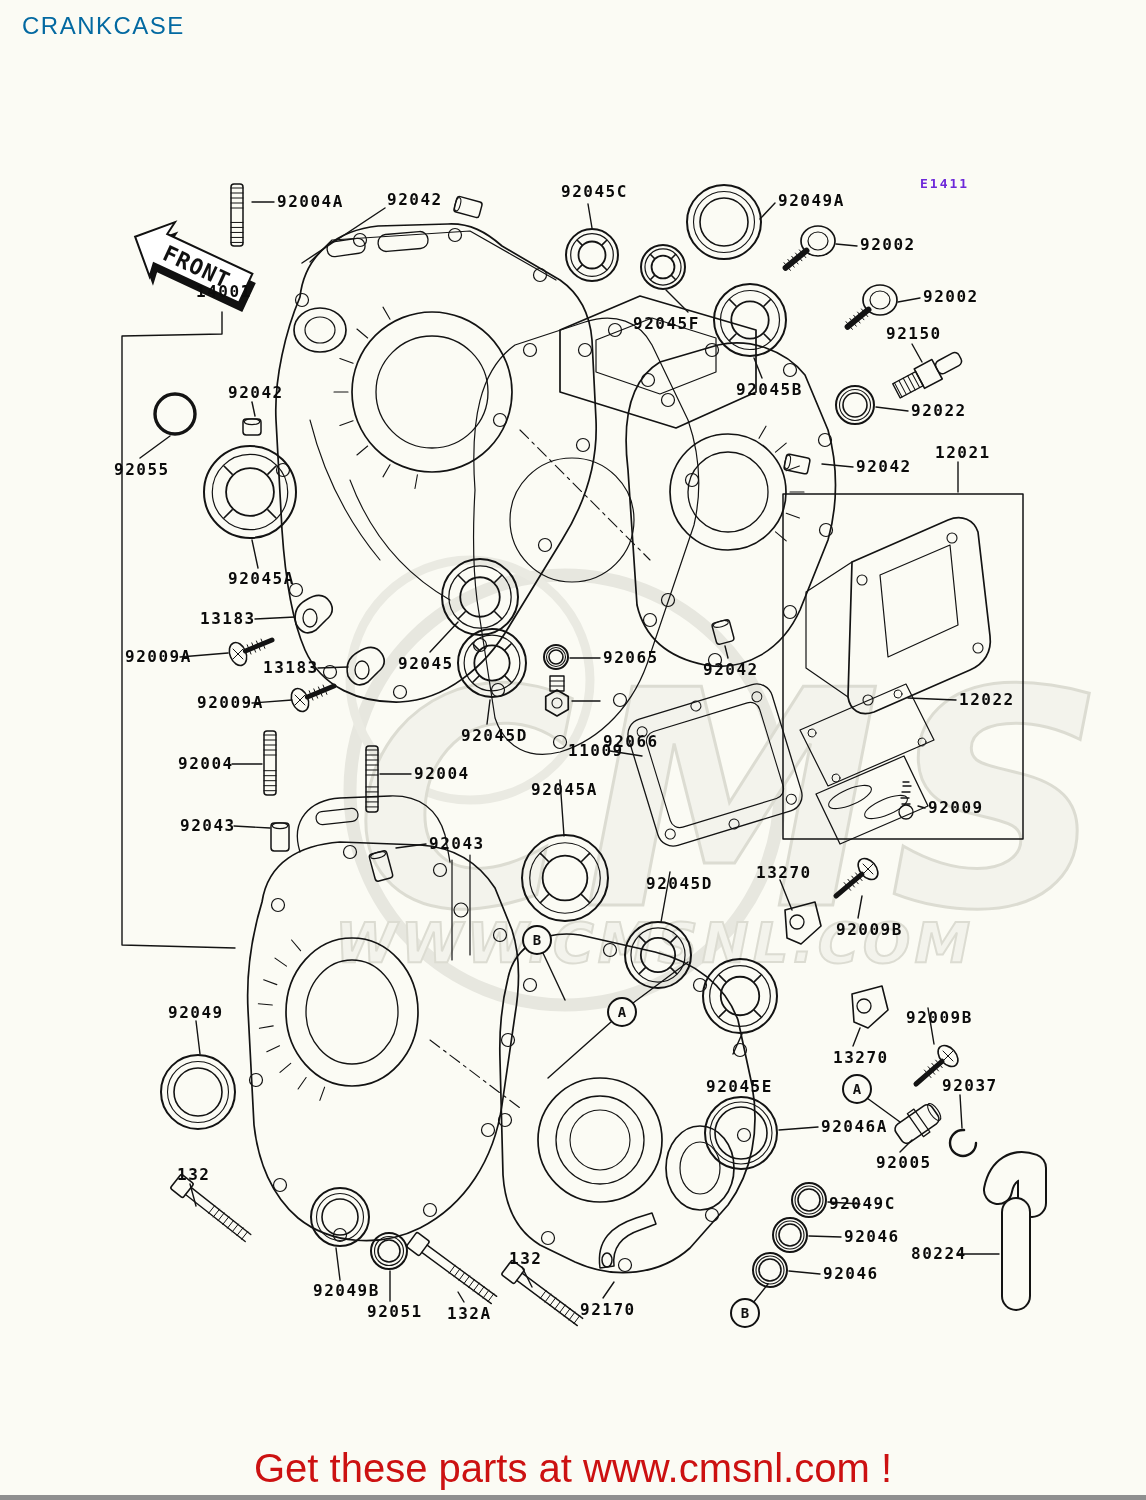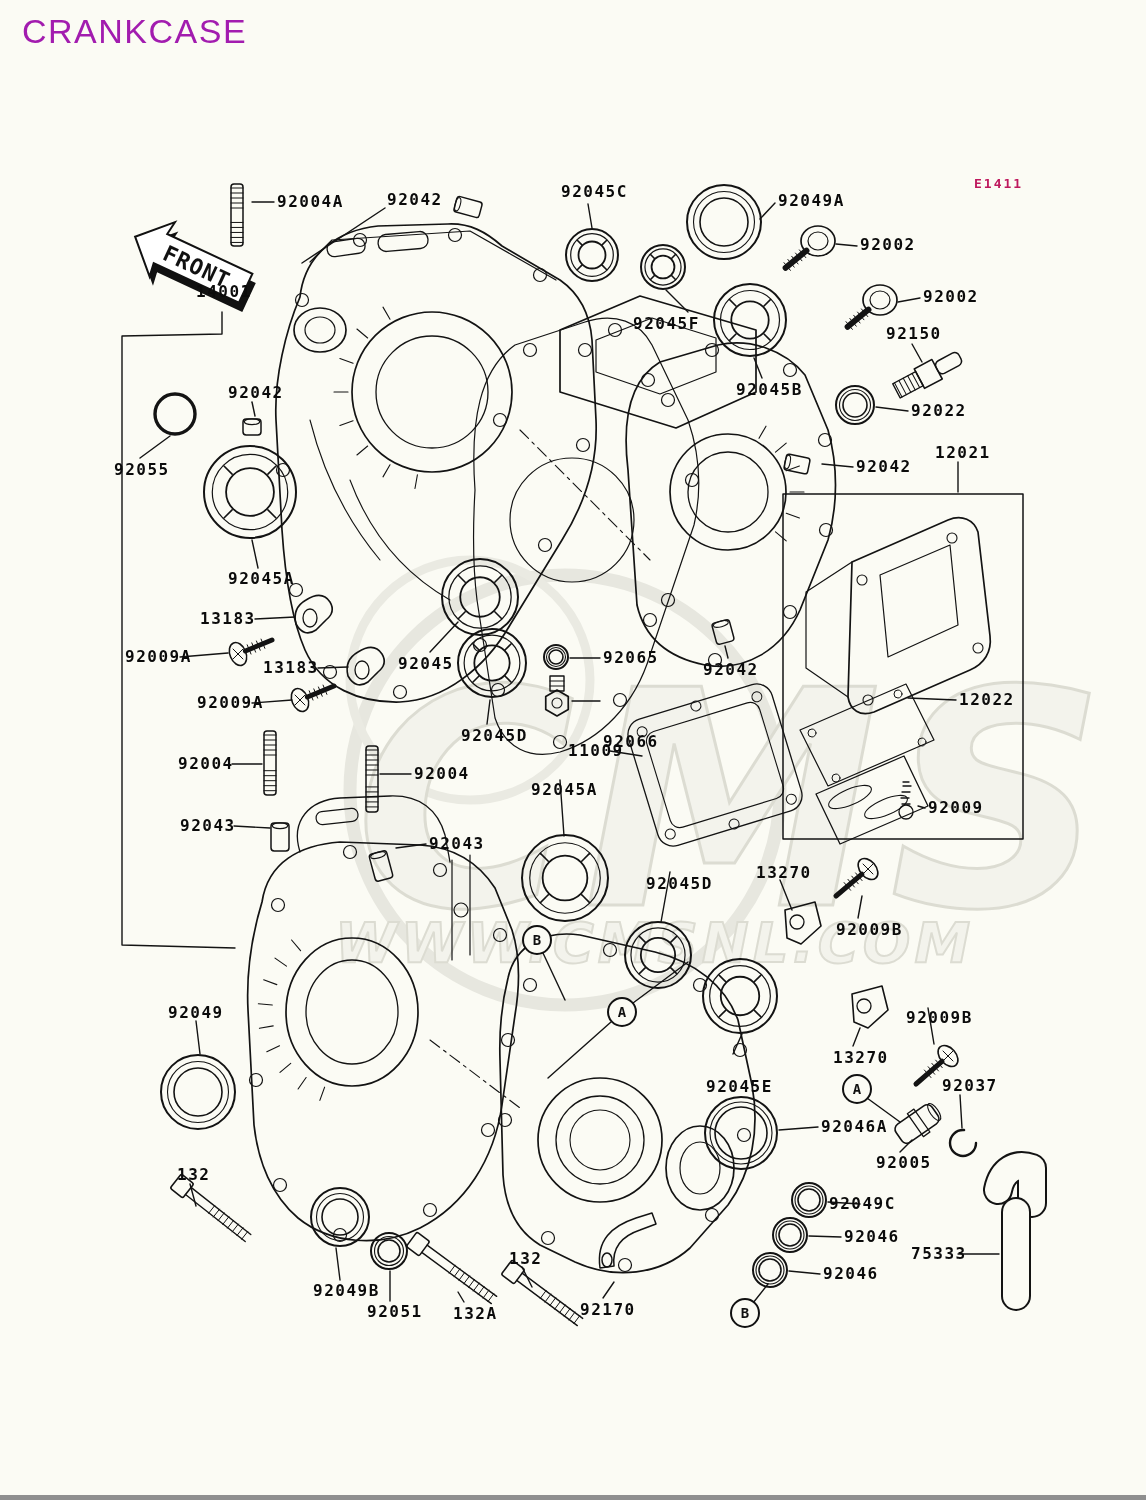--- a/index.html
+++ b/index.html
@@ -1,22 +1,22 @@
 <!DOCTYPE html>
 <html><head>
 <meta charset="utf-8">
 <style>
   html,body{margin:0;padding:0;background:#fff;}
   .stage{position:relative;width:1146px;height:1500px;background:#fbfbf4;overflow:hidden;
          font-family:"DejaVu Sans Mono",monospace;}
   .art{position:absolute;left:0;top:0;width:1146px;height:1500px;}
   .page-title{position:absolute;left:22px;top:12px;font-family:"Liberation Sans",sans-serif;
-         font-size:34px;color:#a21caf;letter-spacing:1.5px;}
-  .diagram-code{position:absolute;left:974px;top:176px;font:bold 13px "DejaVu Sans Mono",monospace;
-         letter-spacing:2px;color:#be185d;}
+         font-size:24px;color:#0369a1;letter-spacing:1.5px;}
+  .diagram-code{position:absolute;left:920px;top:176px;font:bold 13px "DejaVu Sans Mono",monospace;
+         letter-spacing:2px;color:#6d28d9;}
   .part-label{position:absolute;font:bold 16px "DejaVu Sans Mono",monospace;letter-spacing:1.5px;
          color:#0b0b0b;white-space:nowrap;line-height:1;}
   .ref-marker{position:absolute;width:26px;height:26px;border:2px solid #111;border-radius:50%;
          background:#fbfbf4;display:flex;align-items:center;justify-content:center;
          font:bold 14px "DejaVu Sans Mono",monospace;color:#111;transform:translate(-50%,-50%);}
   .footer-text{position:absolute;left:573px;top:1446px;transform:translateX(-50%);
          font-family:"Liberation Sans",sans-serif;font-size:40px;color:#cc1111;white-space:nowrap;}
   .bottom-strip{position:absolute;left:0;bottom:0;width:100%;height:5px;background:#8f8f8f;}
 </style>
 </head>
@@ -659,29 +659,30 @@
       <div class="part-label" style="left: 168px; top: 1005px;">92049</div>
       <div class="part-label" style="left: 906px; top: 1010px;">92009B</div>
       <div class="part-label" style="left: 833px; top: 1050px;">13270</div>
       <div class="part-label" style="left: 706px; top: 1059px; margin-top: 20px;">92045E</div>
       <div class="part-label" style="left: 942px; top: 1078px;">92037</div>
       <div class="part-label" style="left: 821px; top: 1119px;">92046A</div>
       <div class="part-label" style="left: 876px; top: 1155px;">92005</div>
       <div class="part-label" style="left: 177px; top: 1167px;">132</div>
       <div class="part-label" style="left: 829px; top: 1196px;">92049C</div>
       <div class="part-label" style="left: 844px; top: 1229px;">92046</div>
-      <div class="part-label" style="left: 911px; top: 1246px;">75333</div>
+      <div class="part-label" style="left: 911px; top: 1246px;">80224</div>
       <div class="part-label" style="left: 823px; top: 1266px;">92046</div>
       <div class="part-label" style="left: 313px; top: 1283px;">92049B</div>
       <div class="part-label" style="left: 367px; top: 1304px;">92051</div>
-      <div class="part-label" style="left: 447px; top: 1306px; margin-left: 6px;">132A</div>
+      <div class="part-label" style="left: 447px; top: 1306px;">132A</div>
       <div class="part-label" style="left: 509px; top: 1251px;">132</div>
       <div class="part-label" style="left: 580px; top: 1302px;">92170</div>
     </div>
   <div id="markers">
       <div class="ref-marker" style="left: 537px; top: 940px;">B</div>
       <div class="ref-marker" style="left: 622px; top: 1012px;">A</div>
       <div class="ref-marker" style="left: 857px; top: 1089px;">A</div>
       <div class="ref-marker" style="left: 745px; top: 1313px;">B</div>
     </div>
 
+  <div class="footer-text">Get these parts at www.cmsnl.com !</div>
   <div class="bottom-strip"></div>
 </div>
 
 </body></html>

